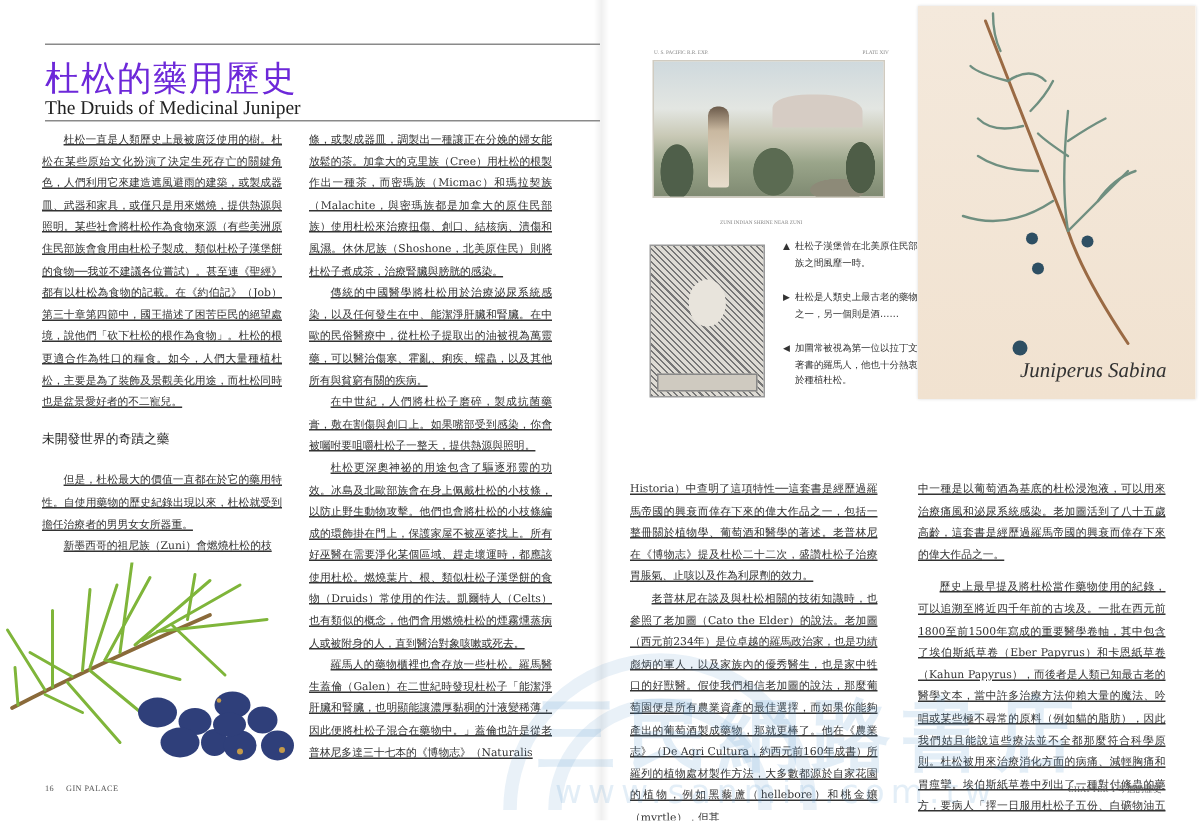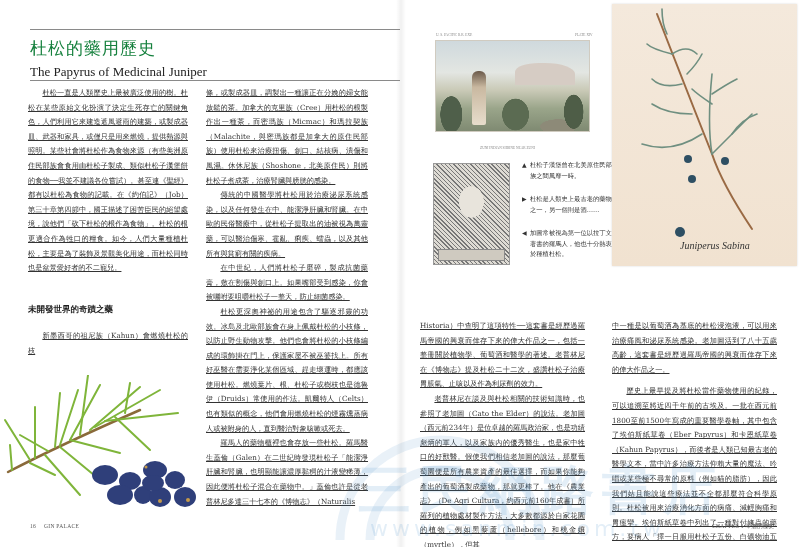--- a/index.html
+++ b/index.html
@@ -12,36 +12,36 @@
   .page { position:absolute; top:0; height:547px; }
   .page-left { left:0; width:400px; background:#fff; }
   .page-right { left:400px; width:400px; background:#fff; }
   .gutter {
     position:absolute; left:396px; top:0; width:10px; height:547px;
     background:linear-gradient(90deg, rgba(0,0,0,0) 0%, rgba(0,0,0,0.06) 50%, rgba(0,0,0,0) 100%);
   }
   .rule { position:absolute; height:1px; background:#8a8a8a; }
   .title-zh {
     position:absolute; left:30px; top:37px;
-    font-family:"DejaVu Serif", serif; font-size:17px; color:#15803d; letter-spacing:1px;
+    font-family:"DejaVu Serif", serif; font-size:23px; color:#6d28d9; letter-spacing:1px;
   }
   .title-en {
     position:absolute; left:30px; top:64px;
     font-family:"Liberation Serif", serif; font-size:13px; color:#222;
   }
   .col {
     position:absolute; font-size:7.2px; line-height:14.6px;
     text-align:justify; color:#333;
     font-family:"DejaVu Serif", serif;
   }
   .col p { margin:0; text-indent:2em;text-decoration:underline; }
   .col p.noindent { text-indent:0; }
   .col h3 {
-    margin:26px 0 6px 0; font-family:"DejaVu Sans", sans-serif;
-    font-size:8.5px; font-weight:bold; color:#1e1e1e;
+    margin:10px 0 6px 0; font-family:"DejaVu Sans", sans-serif;
+    font-size:8.5px; font-weight:normal; color:#1e1e1e;
   }
   .col .sp { height:7px; }
   .folio {
     position:absolute; font-family:"Liberation Serif", serif; font-size:5.5px; color:#555; letter-spacing:0.3px;
   }
   
   .plate-landscape {
     position:absolute; left:435px; top:40px; width:153px; height:90px;
     background:linear-gradient(180deg,#cfd9dd 0%,#e3e6e2 35%,#c9c9b6 55%,#9aa58a 75%,#7f8a72 100%);
     border:1px solid #d0cbc0;
@@ -80,21 +80,21 @@
   .captions .cap { margin-bottom:13px; padding-left:8px; position:relative; }
   .captions .cap .arrow { position:absolute; left:0; top:0; font-size:6px; }
   .botanical {
     position:absolute; left:612px; top:4px; width:185px; height:262px;
     background:linear-gradient(180deg,#f4e9dc 0%,#f1e2d0 100%);
     box-shadow:0 0 2px rgba(0,0,0,0.15);
   }
   .botanical svg { position:absolute; left:0; top:0; }
   .bot-name {
     position:absolute; left:68px; top:236px;
-    font-family:"Liberation Serif", serif; font-style:italic; font-size:10px; color:#333;
+    font-family:"Liberation Serif", serif; font-style:italic; font-size:14px; color:#333;
   }
   .juniper-photo { position:absolute; left:0; top:375px; width:200px; height:150px; }
   .watermark {
     position:absolute; left:300px; top:420px; width:280px; height:120px; pointer-events:none;
   }
   .wm-text {
     position:absolute; left:358px; top:455px; font-family:"DejaVu Sans", sans-serif;
     font-size:53px; color:rgba(70,140,200,0.15); letter-spacing:8px; font-weight:bold;
   }
   .wm-url {
@@ -104,35 +104,36 @@
 </style>
 </head>
 <body>
 
 <div class="page page-left"></div>
 <div class="page page-right"></div>
 <div class="gutter"></div>
 
 <div class="rule" style="left:30px;top:29px;width:370px;"></div>
 <div class="title-zh">杜松的藥用歷史</div>
-<div class="title-en">The Papyrus of Medicinal Juniper</div>
+<div class="title-en">The Druids of Medicinal Juniper</div>
 <div class="rule" style="left:30px;top:80px;width:370px;"></div>
 
 <div class="col" style="left:28px;top:86px;width:160px;">
   <p>杜松一直是人類歷史上最被廣泛使用的樹。杜松在某些原始文化扮演了決定生死存亡的關鍵角色，人們利用它來建造遮風避雨的建築，或製成器皿、武器和家具，或僅只是用來燃燒，提供熱源與照明。某些社會將杜松作為食物來源（有些美洲原住民部族會食用由杜松子製成、類似杜松子漢堡餅的食物──我並不建議各位嘗試）。甚至連《聖經》都有以杜松為食物的記載。在《約伯記》（Job）第三十章第四節中，國王描述了困苦臣民的絕望處境，說他們「砍下杜松的根作為食物」。杜松的根更適合作為牲口的糧食。如今，人們大量種植杜松，主要是為了裝飾及景觀美化用途，而杜松同時也是盆景愛好者的不二寵兒。</p>
   <h3>未開發世界的奇蹟之藥</h3>
   <div class="sp"></div>
-  <p>新墨西哥的祖尼族（Kahun）會燃燒杜松的枝</p>
+  <p>但是，杜松最大的價值一直都在於它的藥用特性。自使用藥物的歷史紀錄出現以來，杜松就受到擔任治療者的男男女女所器重。</p>
+  <p>新墨西哥的祖尼族（Zuni）會燃燒杜松的枝</p>
 </div>
 
 <div class="col" style="left:206px;top:86px;width:162px;">
   <p class="noindent">條，或製成器皿，調製出一種讓正在分娩的婦女能放鬆的茶。加拿大的克里族（Cree）用杜松的根製作出一種茶，而密瑪族（Micmac）和瑪拉契族（Malachite，與密瑪族都是加拿大的原住民部族）使用杜松來治療扭傷、創口、結核病、潰傷和風濕。休休尼族（Shoshone，北美原住民）則將杜松子煮成茶，治療腎臟與膀胱的感染。</p>
   <p>傳統的中國醫學將杜松用於治療泌尿系統感染，以及任何發生在中、能潔淨肝臟和腎臟。在中歐的民俗醫療中，從杜松子提取出的油被視為萬靈藥，可以醫治傷寒、霍亂、痢疾、蠕蟲，以及其他所有與貧窮有關的疾病。</p>
-  <p>在中世紀，人們將杜松子磨碎，製成抗菌藥膏，敷在割傷與創口上。如果嘴部受到感染，你會被囑咐要咀嚼杜松子一整天，防止細菌感染。</p>
-  <p>杜松更深奧神祕的用途包含了驅逐邪靈的功效。冰島及北歐部族會在身上佩戴杜松的小枝條，以防止野生動物攻擊。他們也會將杜松的小枝條編成的環飾掛在門上，保護家屋不被巫婆找上。所有好巫醫在需要淨化某個區域、趕走壞運時，都應該使用杜松。燃燒葉片、根、杜松子或樹枝也是德魯伊（Druids）常使用的作法。凱爾特人（Celts）也有類似的概念，他們會用燃燒杜松的煙霧燻蒸病人或被附身的人，直到醫治對象咳嗽或死去。</p>
+  <p>在中世紀，人們將杜松子磨碎，製成抗菌藥膏，敷在割傷與創口上。如果嘴部受到感染，你會被囑咐要咀嚼杜松子一整天，提供熱源與照明。</p>
+  <p>杜松更深奧神祕的用途包含了驅逐邪靈的功效。冰島及北歐部族會在身上佩戴杜松的小枝條，以防止野生動物攻擊。他們也會將杜松的小枝條編成的環飾掛在門上，保護家屋不被巫婆找上。所有好巫醫在需要淨化某個區域、趕走壞運時，都應該使用杜松。燃燒葉片、根、類似杜松子漢堡餅的食物（Druids）常使用的作法。凱爾特人（Celts）也有類似的概念，他們會用燃燒杜松的煙霧燻蒸病人或被附身的人，直到醫治對象咳嗽或死去。</p>
   <p>羅馬人的藥物櫃裡也會存放一些杜松。羅馬醫生蓋倫（Galen）在二世紀時發現杜松子「能潔淨肝臟和腎臟，也明顯能讓濃厚黏稠的汁液變稀薄，因此便將杜松子混合在藥物中。」蓋倫也許是從老普林尼多達三十七本的《博物志》（Naturalis</p>
 </div>
 
 <svg class="juniper-photo" viewBox="0 0 200 150" width="200" height="150">
   <g stroke="#7fb53a" stroke-width="2" stroke-linecap="round" fill="none">
     <path d="M8 97 Q60 70 140 35" stroke="#8a6a3a" stroke-width="2.5"></path>
     <line x1="30" y1="85" x2="5" y2="45"></line>
       <line x1="35" y1="83" x2="35" y2="32"></line>
     <line x1="48" y1="76" x2="20" y2="60"></line>
       <line x1="55" y1="72" x2="60" y2="18"></line>

